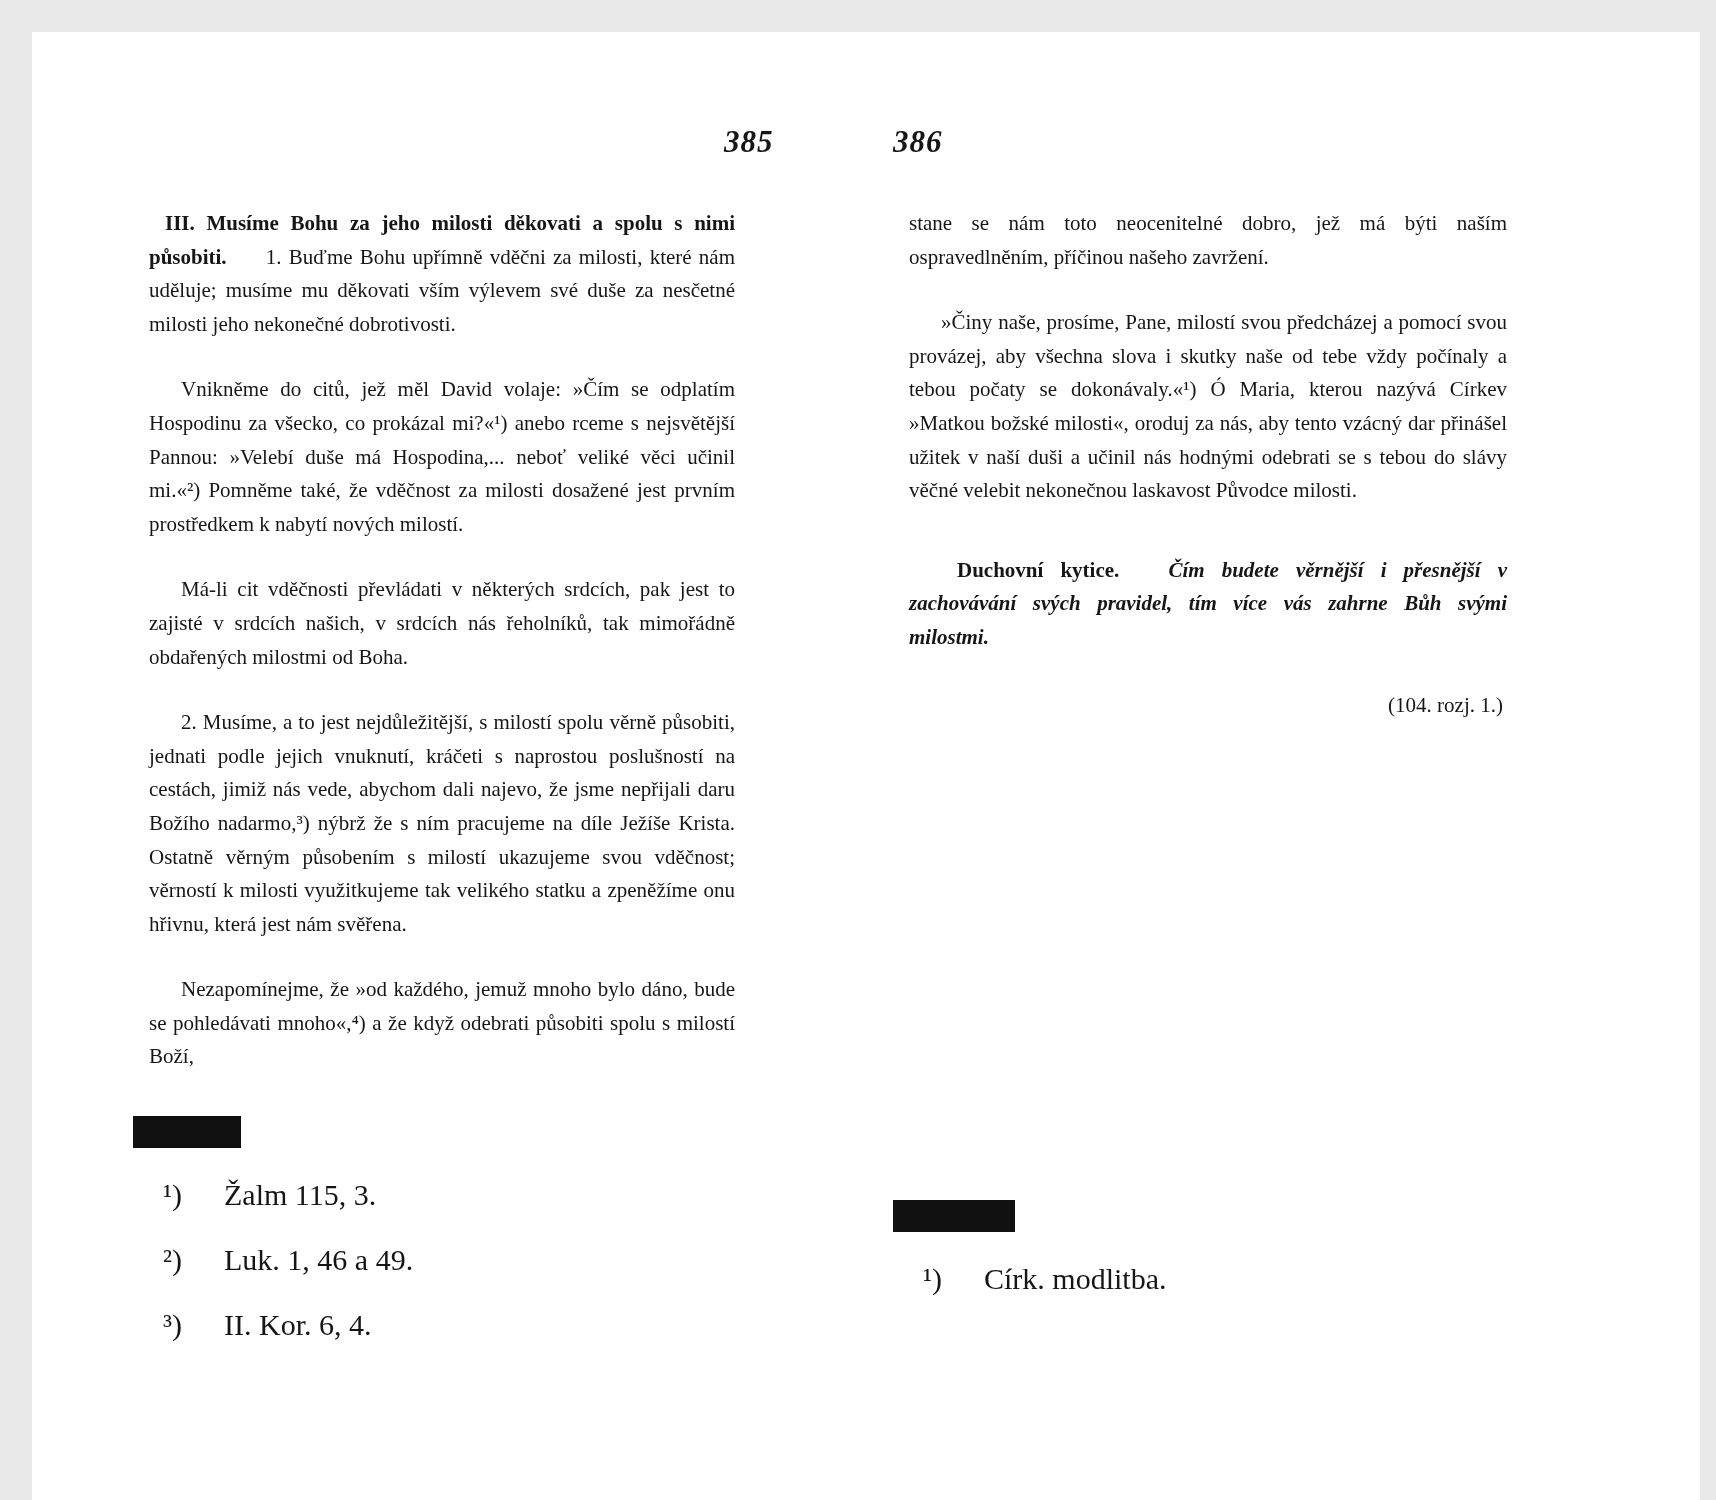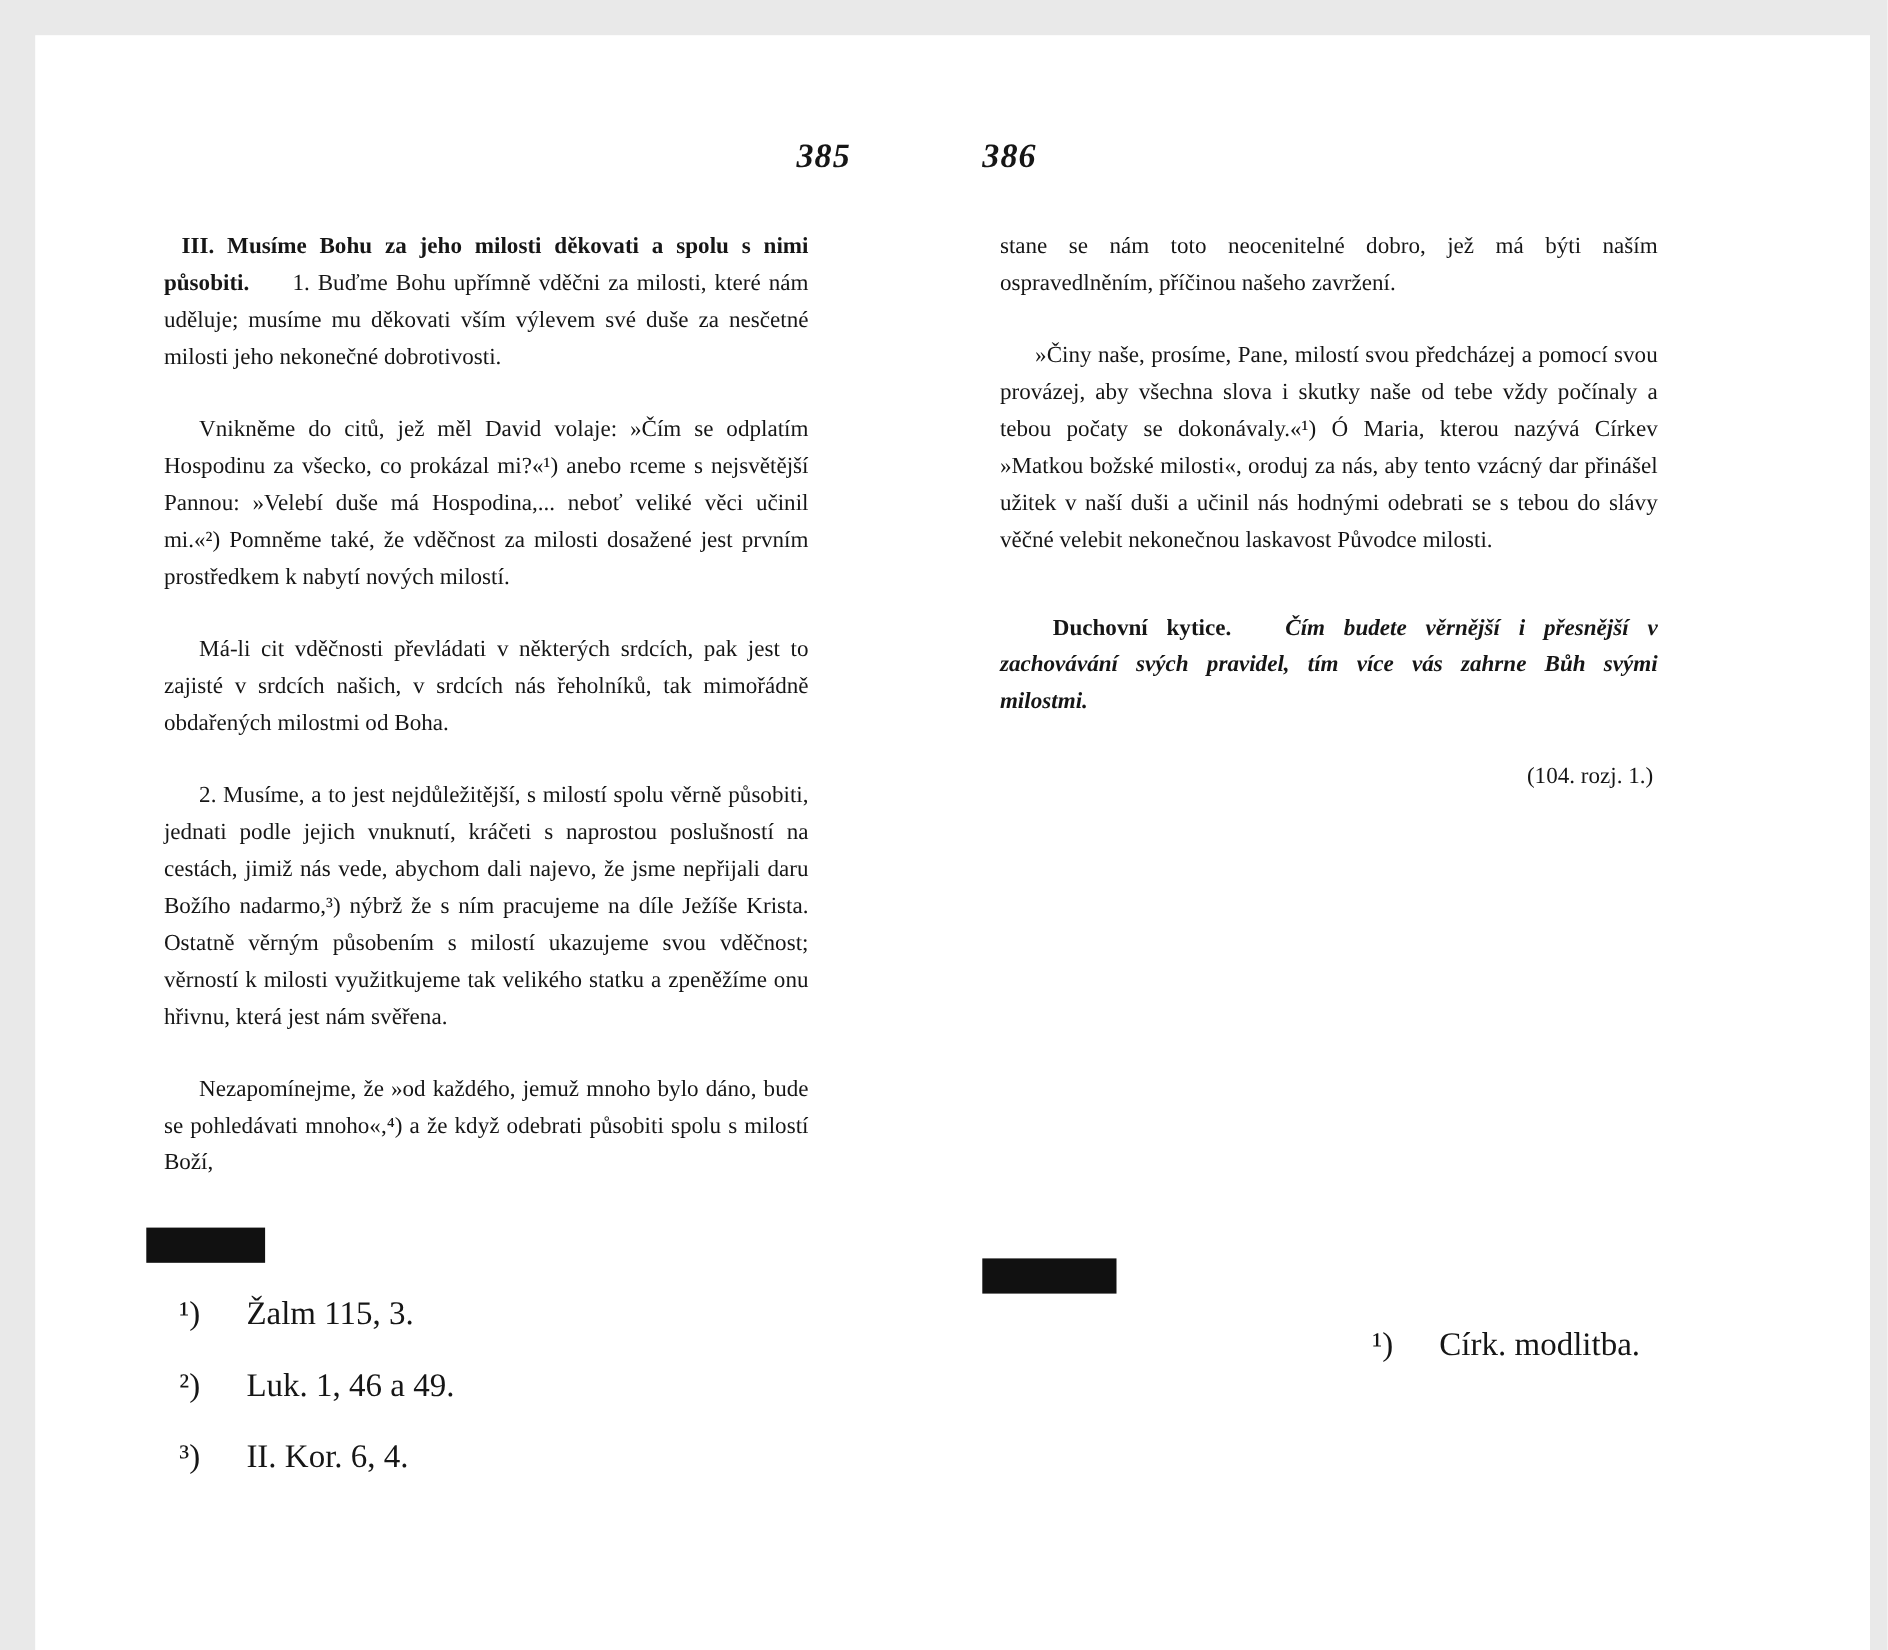--- a/index.html
+++ b/index.html
@@ -40,21 +40,21 @@
     padding-right:20px;
     margin-top:2px;
   }
   .footnotes {
     position:absolute;
     font-size:30px;
     line-height:33px;
     text-align:left;
   }
   .footnotes-left  { left:85px;  top:1068px; width:650px; }
-  .footnotes-right { left:845px; top:1096px; width:662px;text-align:right; }
+  .footnotes-right { left:845px; top:1152px; width:662px; }
   .fn-rule {
     height:5px;
     background:#111111;
     margin-bottom:14px;
   }
   .fn-rule-left  { width:108px; }
   .fn-rule-right { width:122px; }
   .fn-line { padding-left:14px; }
   .fn-marker { margin-right:10px; }
 </style>

